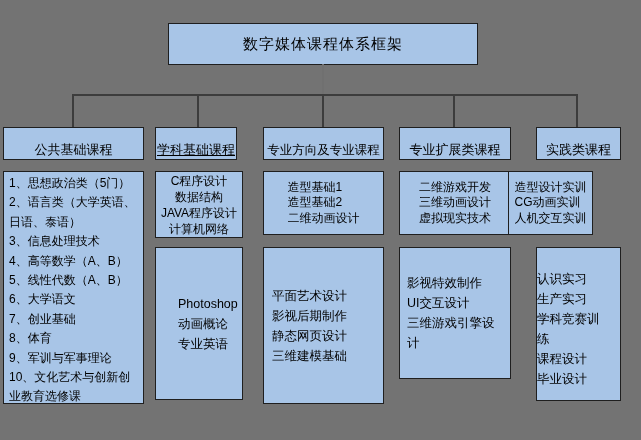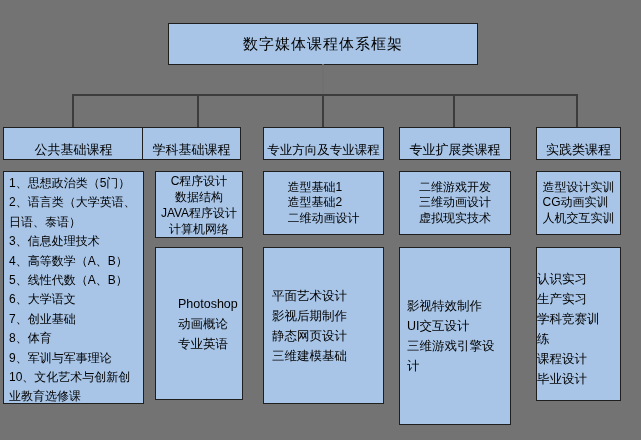--- a/index.html
+++ b/index.html
@@ -15,40 +15,40 @@
   .title-box{
     left:168px;top:23px;width:310px;height:42px;
     display:flex;align-items:center;justify-content:center;
     font-size:15px;letter-spacing:1px;
   }
   .hdr{
     display:flex;align-items:flex-end;justify-content:center;
     font-size:13px;top:127px;height:33px;text-align:center;
   }
   .hdr1{left:3px;width:141px;}
-  .hdr2{left:142px;width:99px;}
+  .hdr2{left:155px;width:82px;text-decoration:underline;}
   .hdr3{left:263px;width:121px;font-size:12.5px;}
   .hdr4{left:399px;width:112px;}
   .hdr5{left:536px;width:85px;}
   .box-text{white-space:pre;overflow:hidden;}
   .c1{
     left:3px;top:171px;width:141px;height:233px;
     font-size:12px;line-height:19.4px;padding:2px 2px 0 5px;
   }
   .top-sub{text-align:center;font-size:12px;line-height:16px;padding-top:1px;}
   .c2a{left:155px;top:171px;width:88px;height:67px;}
   .mid-sub{display:flex;align-items:center;font-size:12px;line-height:15.5px;
     justify-content:center;text-align:left;}
   .c3a{left:263px;top:171px;width:121px;height:64px;}
   .c4a{left:399px;top:171px;width:112px;height:64px;}
-  .c5a{left:536px;top:171px;width:85px;height:64px;}
+  .c5a{left:508px;top:171px;width:85px;height:64px;}
   .low-sub{display:flex;align-items:center;font-size:12.5px;line-height:20px;}
   .c2b{left:155px;top:247px;width:88px;height:153px;padding-left:22px;}
   .c3b{left:263px;top:247px;width:121px;height:157px;padding-left:8px;}
-  .c4b{left:399px;top:247px;width:112px;height:178px;padding-left:7px;}
+  .c4b{left:399px;top:247px;width:112px;height:132px;padding-left:7px;}
   .c5b{left:536px;top:247px;width:85px;height:154px;padding-left:0;padding-top:10px;}
   .v-root{left:322px;top:64px;width:2px;height:31px;background:#707070;}
   .h-rail{left:72px;top:94px;width:506px;height:2px;}
   .drop{top:95px;width:2px;height:33px;}
   .d1{left:72px;}.d2{left:197px;}.d3{left:322px;}.d4{left:453px;}.d5{left:576px;}
 </style>
 </head>
 <body>
 
 <div class="canvas">

